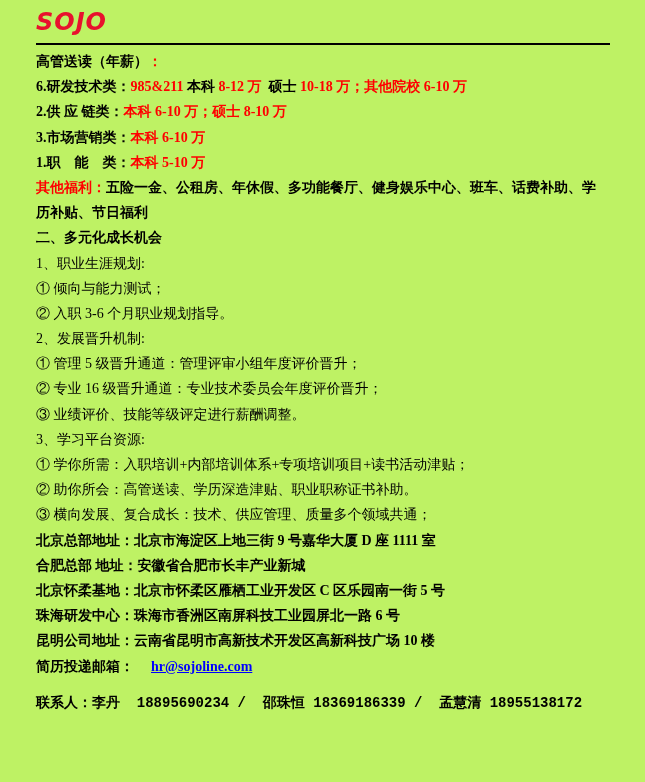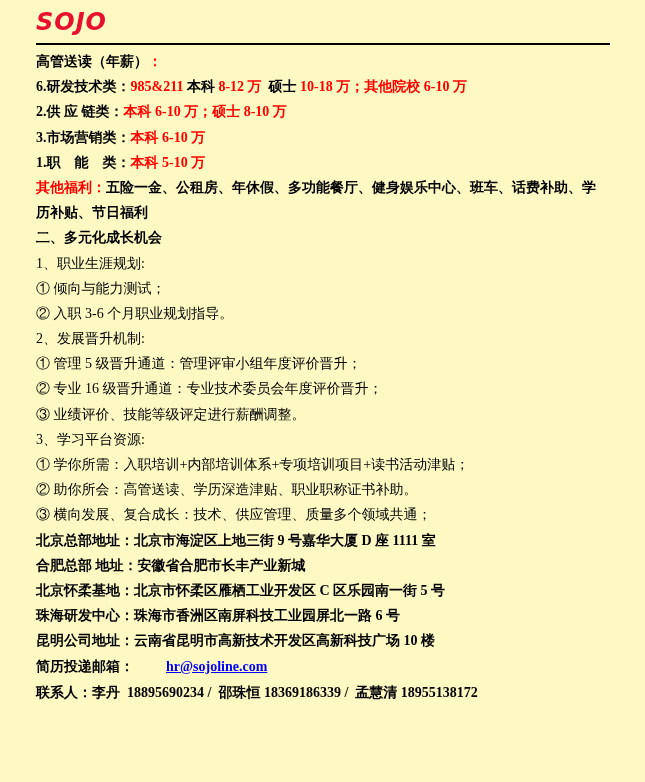--- a/index.html
+++ b/index.html
@@ -1,44 +1,44 @@
 <!DOCTYPE html>
 <html><head>
 <meta charset="utf-8">
 <style>
   html, body { margin: 0; padding: 0; background: #ffffff; }
   body {
     width: 645px; height: 782px;
     font-family: "Liberation Serif", "DejaVu Serif", serif;
     font-size: 14px; color: #000;
   }
-  .doc { position: relative; width: 645px; height: 782px; overflow: hidden; background: #fef9c3; }
+  .doc { position: relative; width: 645px; height: 782px; overflow: hidden; background: #bef264; }
   .logo {
     position: absolute; left: 36px; top: 8px;
     font-family: "DejaVu Sans", sans-serif;
     font-style: italic; font-weight: bold;
     font-size: 24px; letter-spacing: 1px;
     color: #e8112d;
   }
   .divider {
     position: absolute; left: 36px; top: 43px; width: 574px;
     border-top: 2px solid #000; height: 0;
   }
   .content { position: absolute; left: 0; top: 49px; width: 645px; }
   .line {
     padding-left: 36px; padding-right: 28px;
     height: 25.2px; line-height: 25.2px;
     white-space: pre; font-size: 14px;
   }
   .sub { padding-left: 36px; }
-  .contacts { margin-top: 1px; }
+  .contacts { margin-top: 12px; font-family: Liberation Mono, monospace; }
   .b { font-weight: bold; color: #000000; }
   .r { font-weight: bold; color: #ff0000; }
   .n { font-weight: normal; color: #000000; }
-  .link { font-weight: bold; color: #0000ff; text-decoration: underline; cursor: pointer; margin-left: 32px; }
+  .link { font-weight: bold; color: #0000ff; text-decoration: underline; cursor: pointer; margin-left: 17px; }
 </style>
 </head>
 <body>
 
 <div class="doc">
 
   <div class="logo">SOJO</div>
   <div class="divider"></div>
 
   <div class="content">

